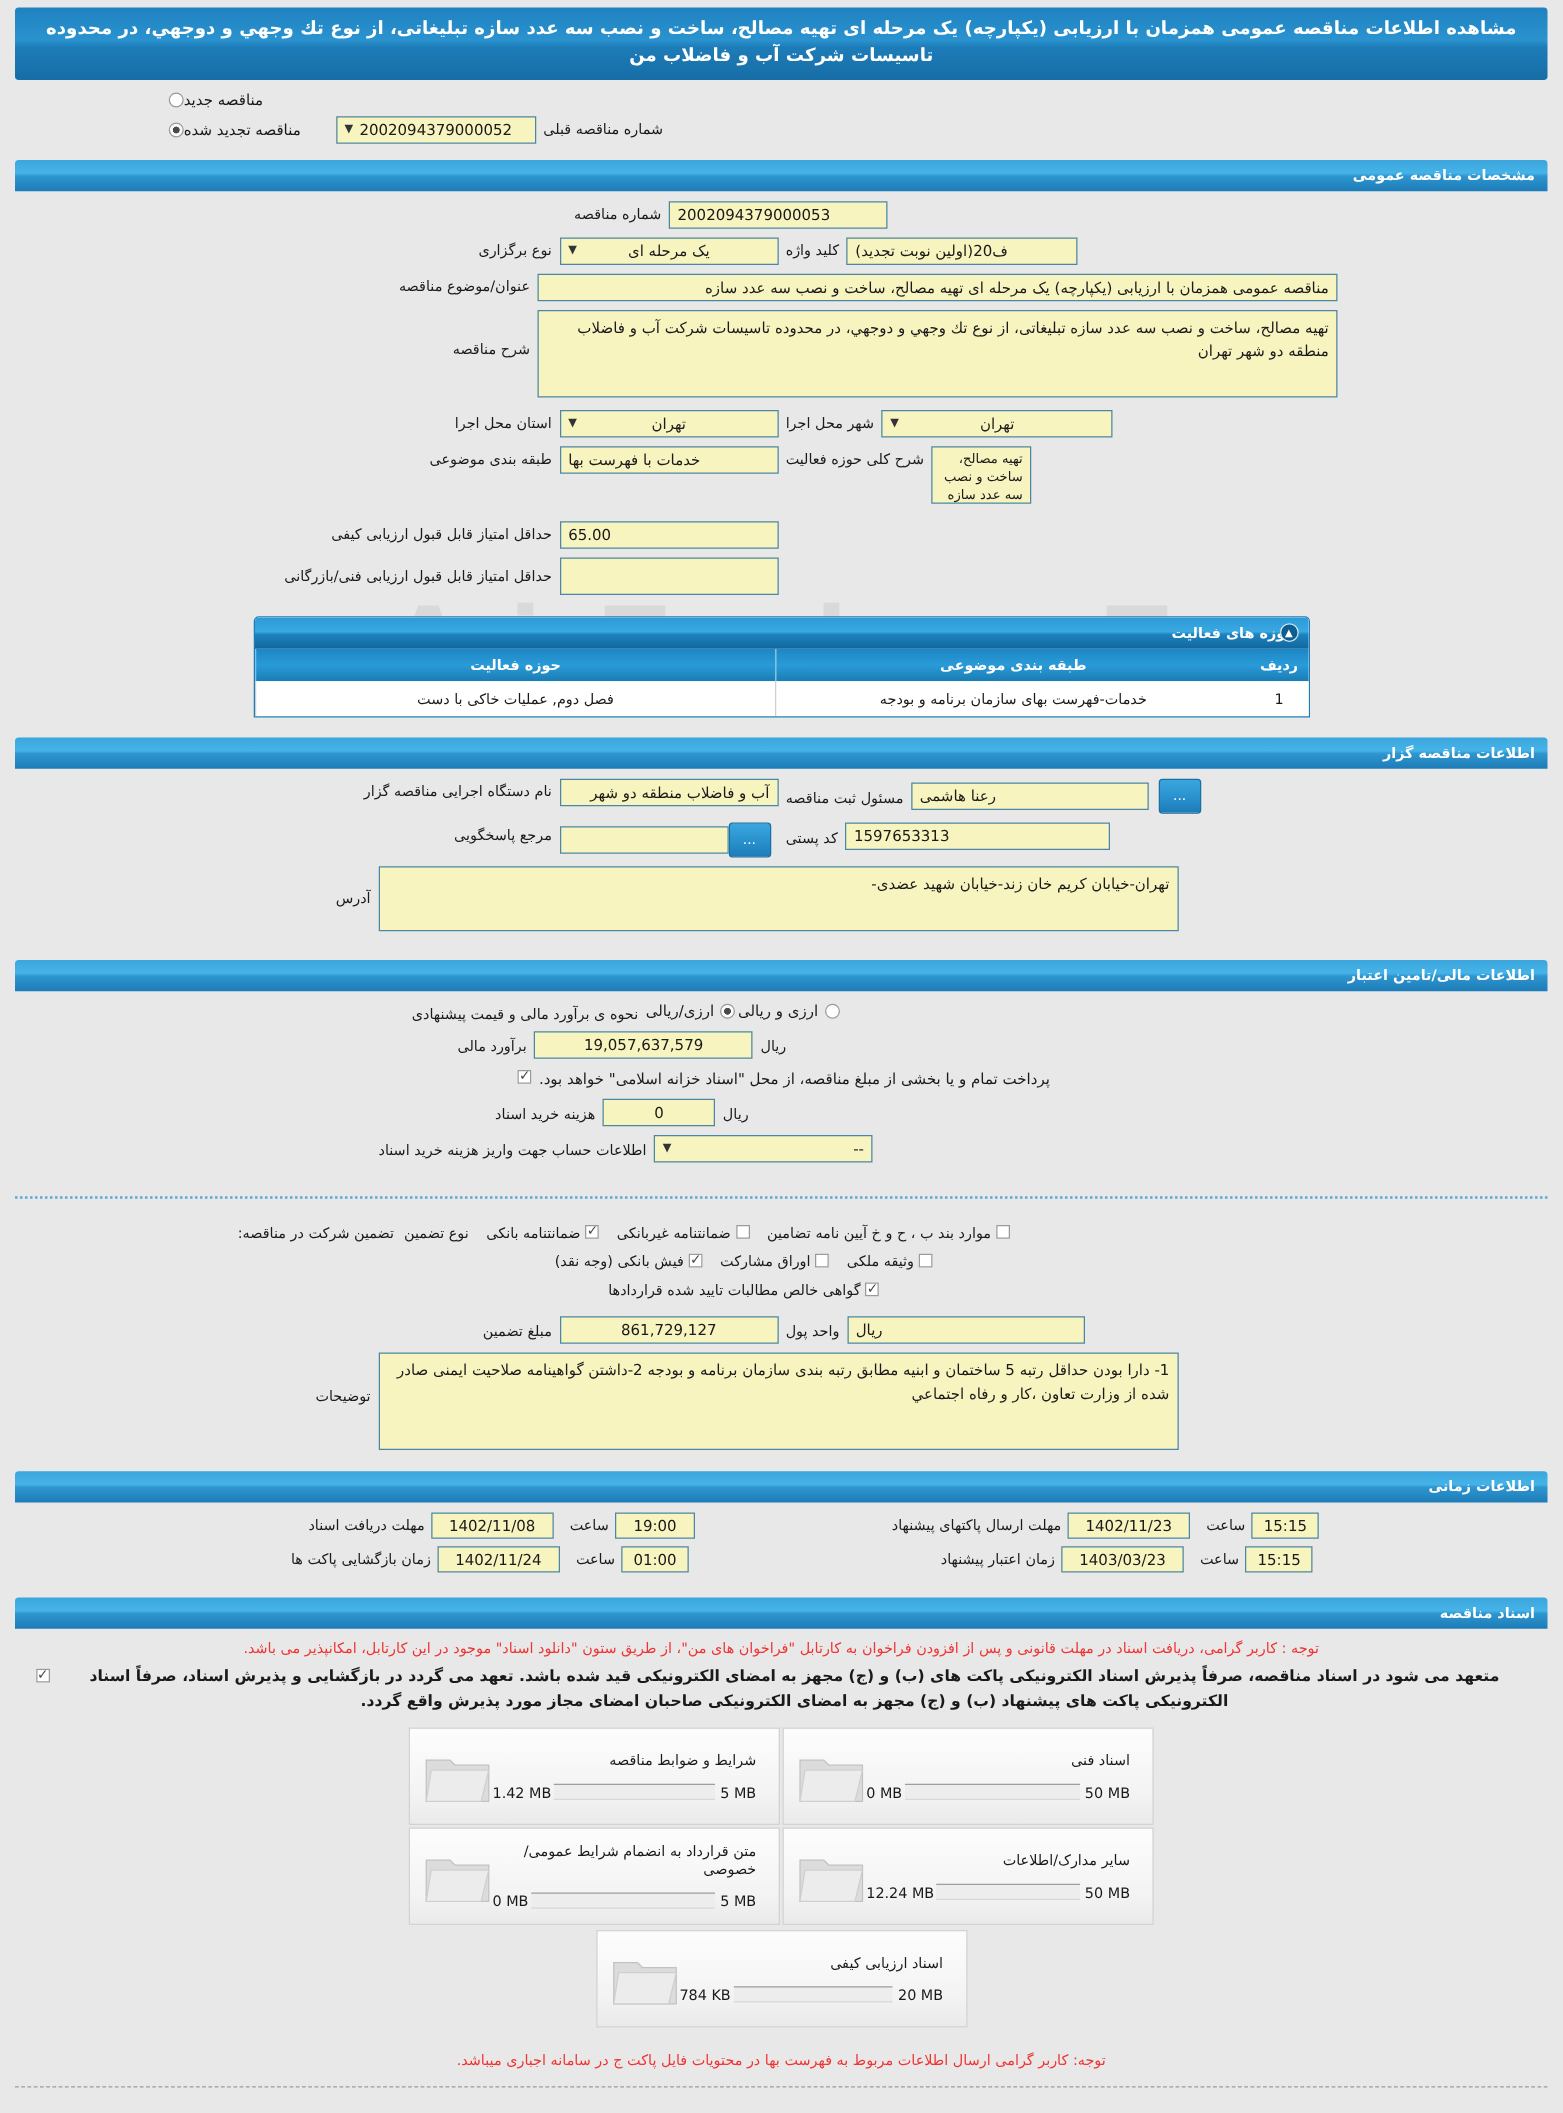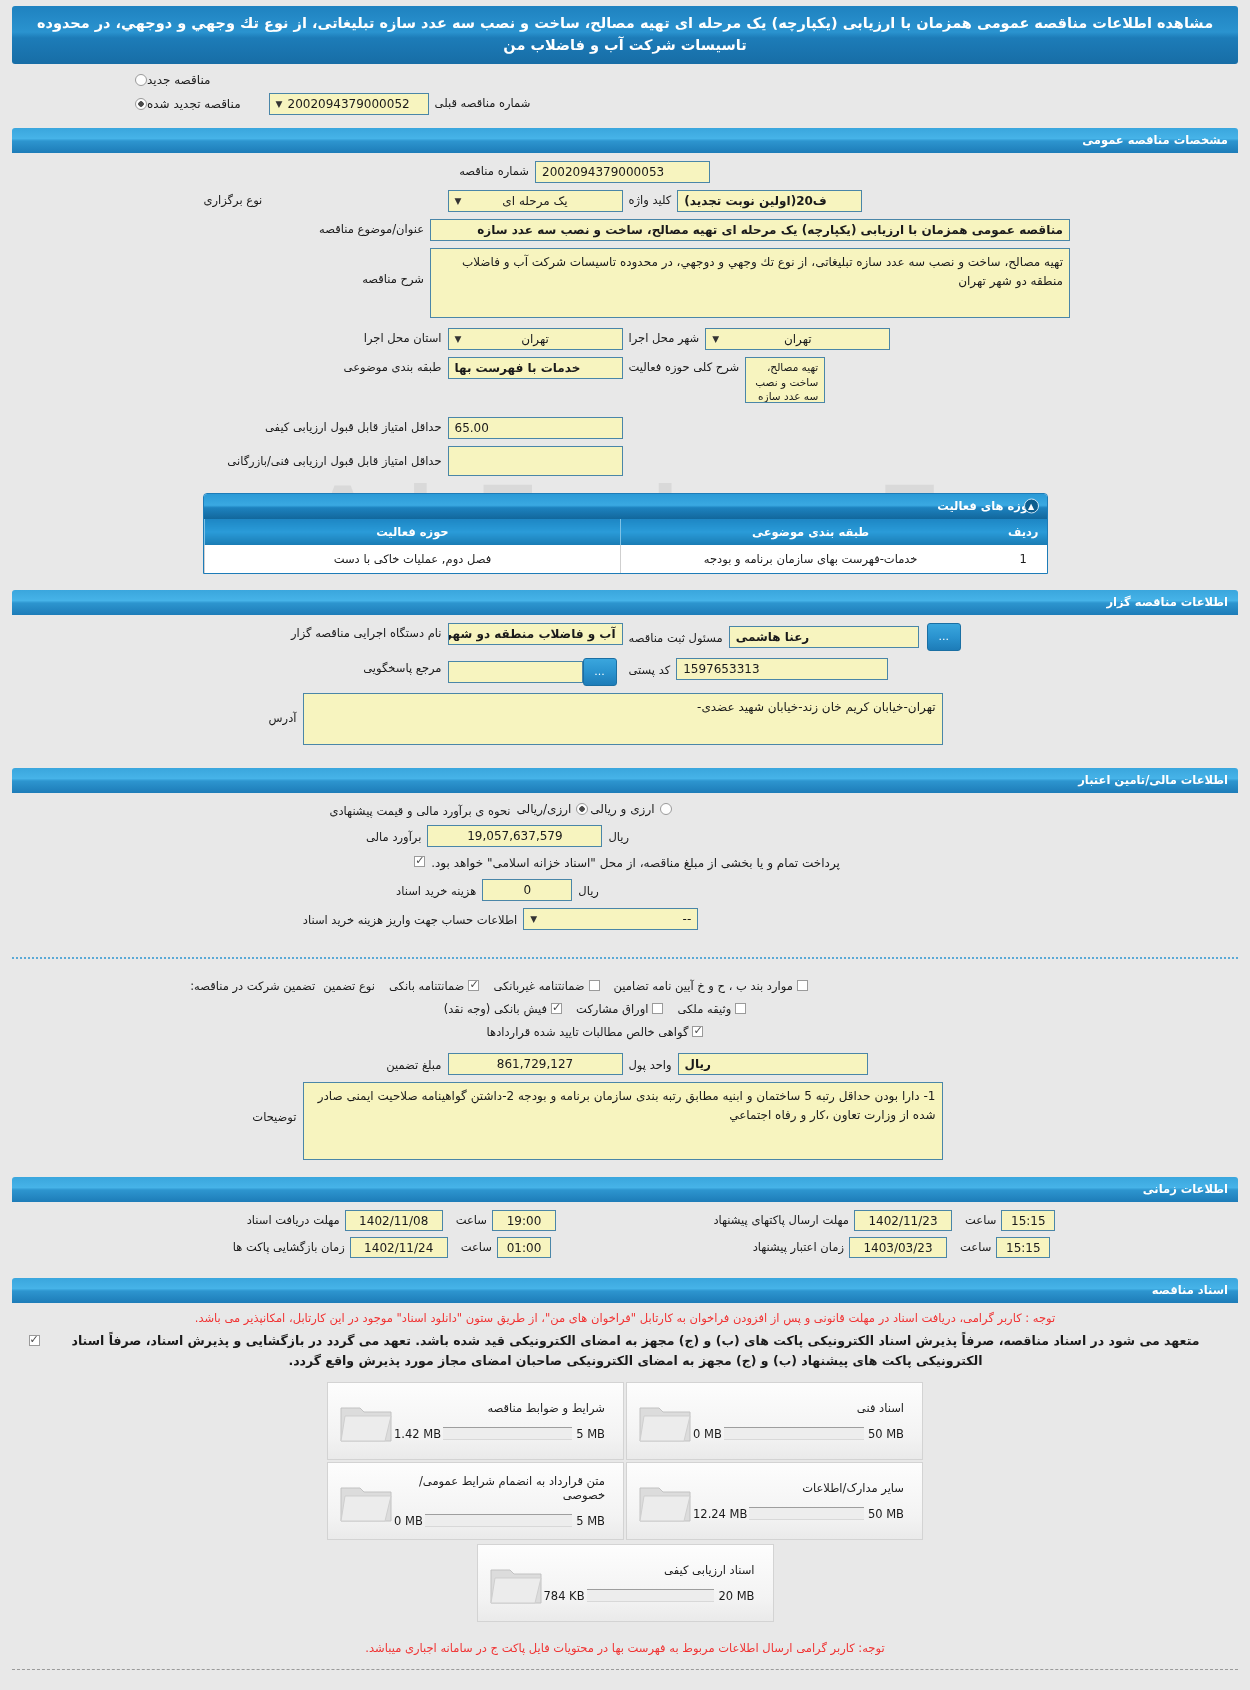--- a/index.html
+++ b/index.html
@@ -73,21 +73,21 @@
     border: 1px solid #4a86a8;
     padding: 2px 6px;
     font-size: 12px;
     color: #1a1a1a;
     height: 22px;
     line-height: 17px;
     text-align: left;
     overflow: hidden;
     white-space: nowrap;
   }
-  .fld.bold { font-weight: bold; }
+  .fld.bold { font-weight: normal; }
   .fld.ltr { direction: ltr; }
   .fld.ta {
     height: auto; min-height: 70px; text-align: right; white-space: normal;
     line-height: 1.6; padding: 4px 6px;
   }
   .select {
     position: relative; text-align: center;
   }
   .select .chev {
     position: absolute; left: 6px; top: 50%; transform: translateY(-50%);
@@ -259,21 +259,21 @@
 
     <div class="row">
       <div class="pair" style="width:430px;justify-content:flex-end">
         <div class="fld bold" style="width:185px">ف20(اولین نوبت  تجدید)</div>
         <div class="lbl">کلید واژه</div>
       </div>
       <div class="fld select" style="width:175px">
         <span class="chev">▼</span>
         <span>یک مرحله ای</span>
       </div>
-      <div class="lbl" style="width:250px;text-align:left">نوع برگزاری</div>
+      <div class="lbl" style="width:250px;text-align:right">نوع برگزاری</div>
     </div>
 
     <div class="row">
       <div class="fld bold" style="width:640px;text-align:right">مناقصه عمومی همزمان با ارزیابی (یکپارچه) یک مرحله ای تهیه مصالح، ساخت و نصب سه عدد سازه</div>
       <div class="lbl" style="width:250px;text-align:right">عنوان/موضوع مناقصه</div>
     </div>
 
     <div class="row">
       <div class="fld ta" style="width:640px">تهیه مصالح، ساخت و نصب سه عدد سازه تبلیغاتی، از نوع تك وجهي و دوجهي، در محدوده تاسیسات شرکت آب و فاضلاب منطقه دو شهر تهران</div>
       <div class="lbl" style="width:250px;text-align:right;padding-top:24px">شرح مناقصه</div>

